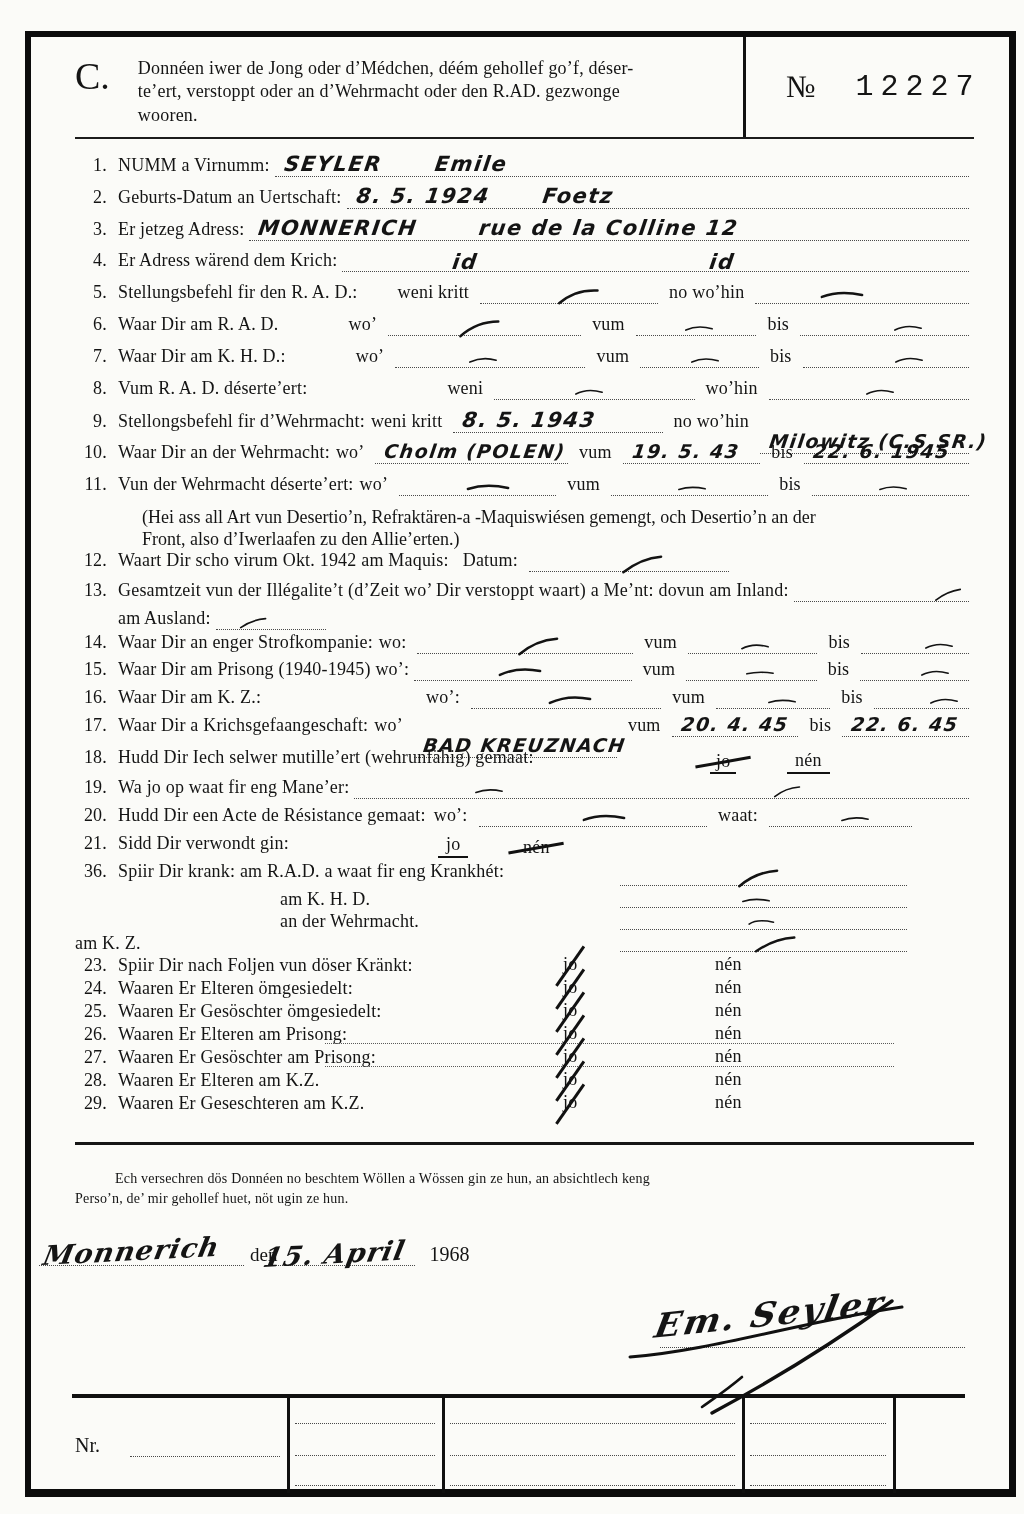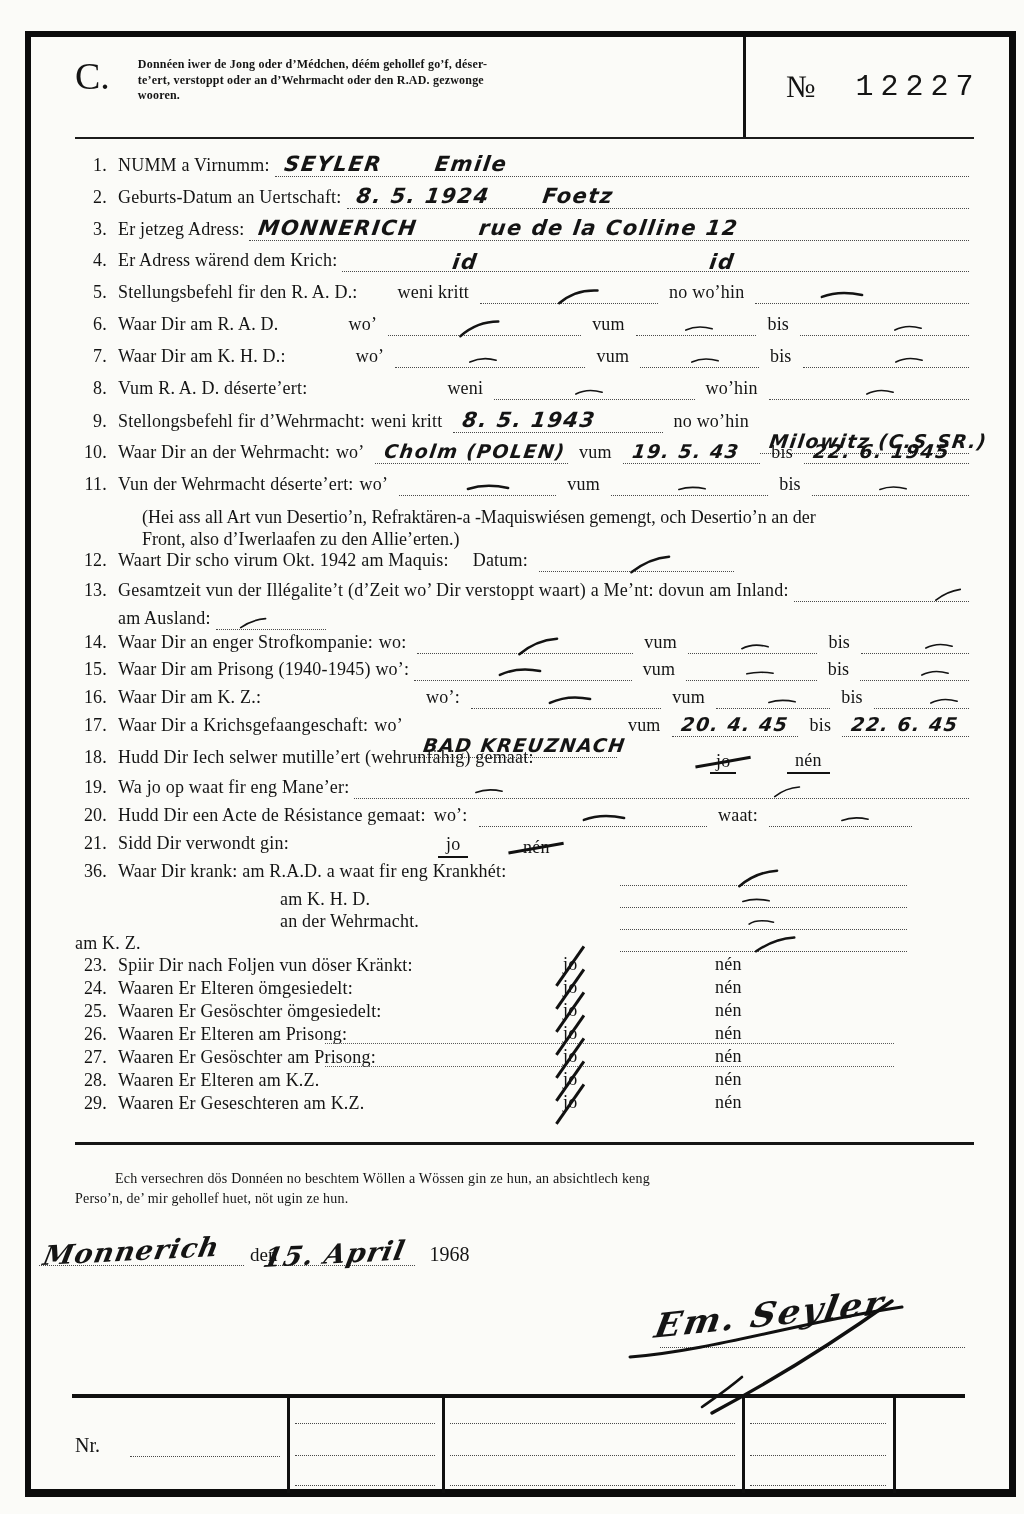--- a/index.html
+++ b/index.html
@@ -12,21 +12,21 @@
   .frame.right{left:1009px;top:31px;width:7px;height:1466px;}
   .frame.bottom{left:25px;top:1489px;width:991px;height:8px;}
 
   .content{position:absolute;left:31px;top:37px;width:978px;box-sizing:border-box;
            padding:0 35px 0 44px;}
 
   
   .hdr{display:flex;align-items:stretch;height:100px;margin:0 -35px 0 -44px;padding:0 0 0 44px;}
   .hdr-left{flex:none;width:668px;display:flex;padding-top:20px;box-sizing:border-box;}
   .c-letter{font-size:38px;line-height:1;margin:0 28px 0 0;}
-  .hdr-title{font-weight:bold;font-size:12px;line-height:1.3;white-space:pre-line;letter-spacing:.2px;}
+  .hdr-title{font-weight:normal;font-size:18px;line-height:1.3;white-space:pre-line;letter-spacing:.2px;}
   .hdr-divider{width:3px;background:#121212;}
   .hdr-no{flex:1;display:flex;align-items:center;padding-left:40px;gap:40px;}
   .no-sign{font-size:31px;}
   .no-value{font-family:"Liberation Mono",monospace;font-size:30px;letter-spacing:7px;}
   .hdr-rule{height:2px;background:#1c1c1c;}
 
   
   .rows{margin-top:15px;}
   .row{display:flex;align-items:baseline;position:relative;font-size:18px;letter-spacing:.2px;}
   .h32{height:32px}.h30{height:30px}.h28{height:28px}.h27{height:27px}
@@ -247,21 +247,21 @@
         <span class="fld g1">​<svg class="dash sm" viewBox="0 0 48 13">
               <path d="M3 8C16 3 31 3 45 7"></path>
             </svg></span>
       </div>
       <div class="note">(Hei ass all Art vun Desertio’n, Refraktären-a -Maquiswiésen gemengt, och Desertio’n an der
 Front, also d’Iwerlaafen zu den Allie’erten.)</div>
 
       <div class="row h30">
         <span class="num">12.</span>
         <span class="lbl">Waart Dir scho virum Okt. 1942 am Maquis:</span>
-        <span class="mid" style="margin-left:24px">Datum:</span>
+        <span class="mid" style="margin-left:14px">Datum:</span>
         <span class="fld" style="max-width:200px">​<svg class="dash tilt" style="left:45%" viewBox="0 0 48 13">
               <path d="M3 11C18 4 32 2 45 4"></path>
             </svg></span>
         <span style="flex:1.2"></span>
       </div>
 
       <div class="row h28">
         <span class="num">13.</span>
         <span class="lbl">Gesamtzeit vun der Illégalite’t (d’Zeit wo’ Dir verstoppt waart) a Me’nt: dovun am Inland:</span>
         <span class="fld">​<svg class="dash sm tilt right" viewBox="0 0 48 13">
@@ -374,21 +374,21 @@
 
       <div class="row h28">
         <span class="num">21.</span>
         <span class="lbl">Sidd Dir verwondt gin:</span>
         <span class="mark jo-21 uline">jo</span>
         <span class="mark nen-21 strike">nén</span>
       </div>
 
       <div class="row h28">
         <span class="num">36.</span>
-        <span class="lbl">Waar Dir krank: am R.A.D. a waat fir eng Krankhét:</span>
+        <span class="lbl">Spiir Dir krank: am R.A.D. a waat fir eng Krankhét:</span>
         <span class="f22">
             <svg class="dash tilt" style="left:40%" viewBox="0 0 48 13">
               <path d="M3 11C18 3 32 2 45 4"></path>
             </svg>
           </span>
       </div>
       <div class="row h22">
         <span class="lbl" style="margin-left:205px">am K. H. D.</span>
         <span class="f22">
             <svg class="dash sm" style="left:42%" viewBox="0 0 48 13">

